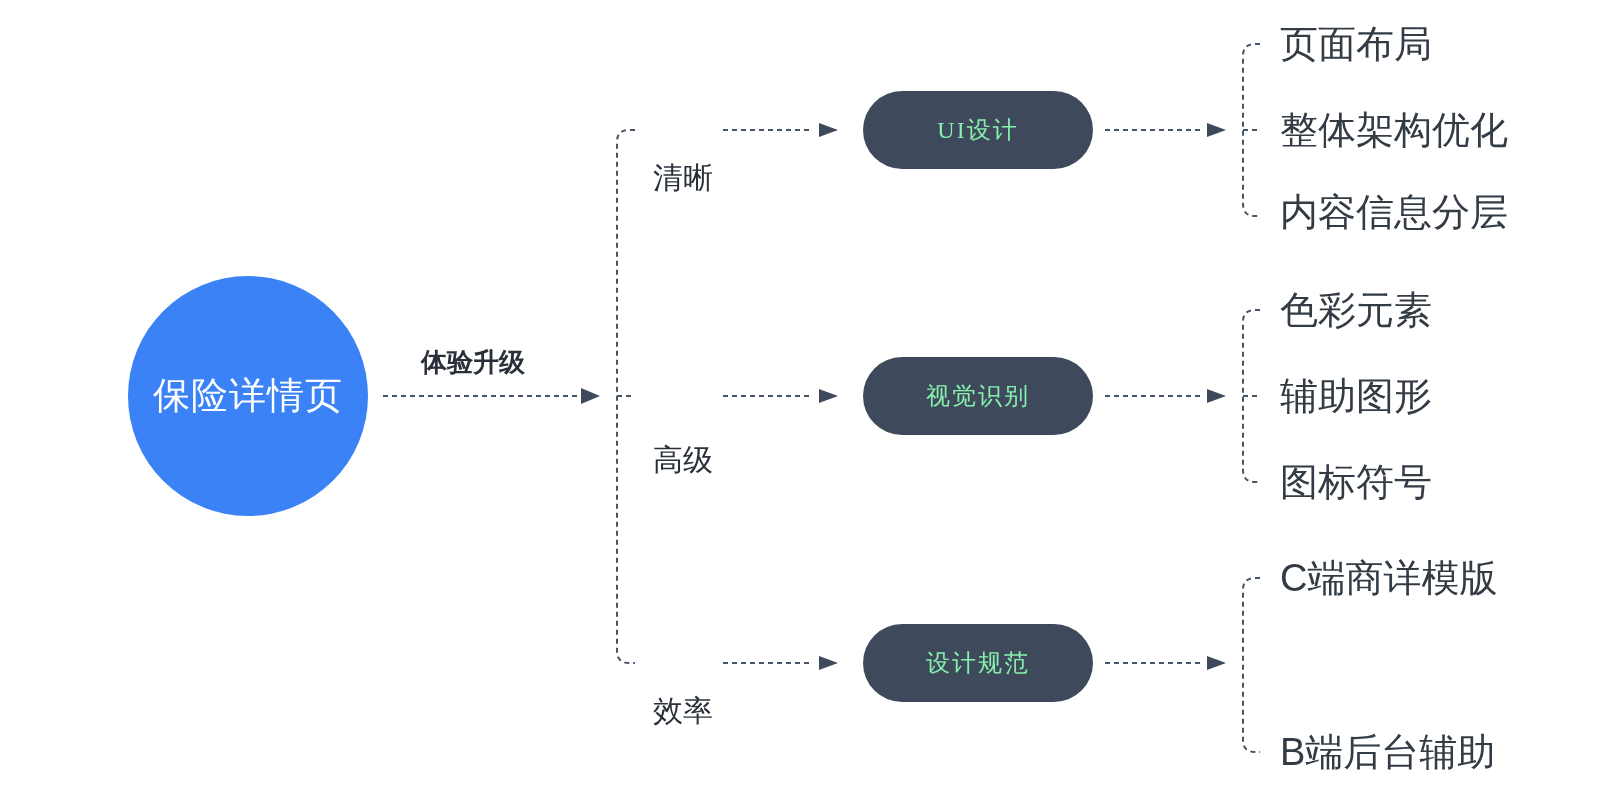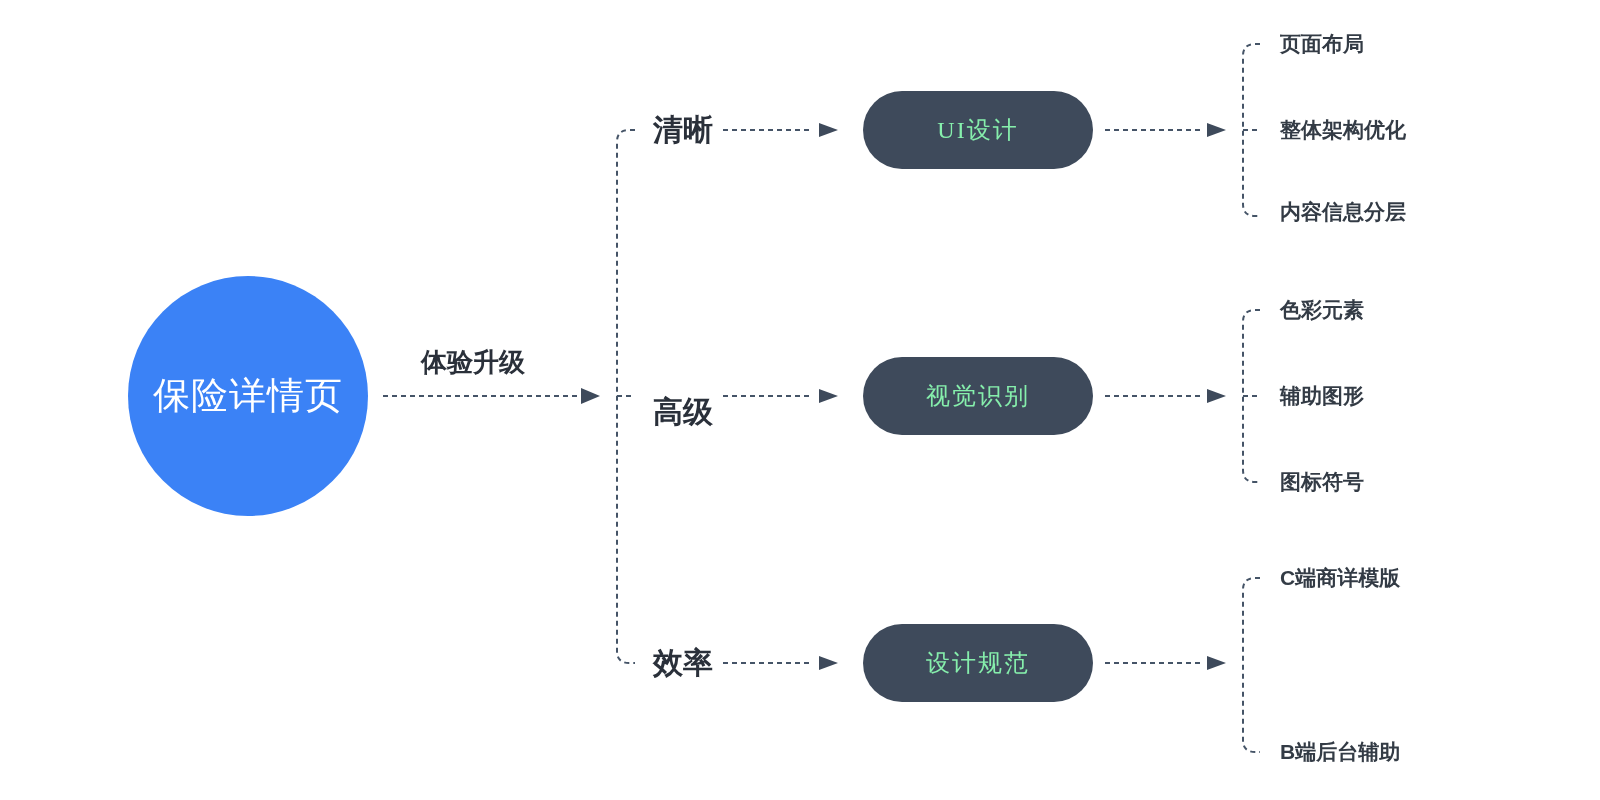--- a/index.html
+++ b/index.html
@@ -34,23 +34,24 @@
     font-size: 26px;
     font-weight: bold;
     color: #2a303a;
     white-space: nowrap;
   }
   .branch-label {
     position: absolute;
     left: 683px;
     transform: translate(-50%, -50%);
     font-size: 30px;
-    font-weight: bold;
+    font-weight: normal;
     color: #2a303a;
     white-space: nowrap;
+    margin-top: 48px;
   }
   .pill {
     position: absolute;
     left: 863px;
     width: 230px; height: 78px;
     border-radius: 39px;
     background: #3e4a5b;
     display: flex; align-items: center; justify-content: center;
   }
   .pill span {
@@ -58,22 +59,22 @@
     font-size: 24px;
     font-weight: 500;
     letter-spacing: 2px;
     white-space: nowrap;
     font-family: Liberation Serif, serif;
   }
   .leaf {
     position: absolute;
     left: 1280px;
     transform: translateY(-50%);
-    font-size: 21px;
-    font-weight: 700;
+    font-size: 38px;
+    font-weight: 400;
     color: #333b45;
     white-space: nowrap;
   }
 </style>
 </head>
 <body>
 
 <div class="stage">
 
   <svg class="wires" width="1600" height="800" viewBox="0 0 1600 800">

